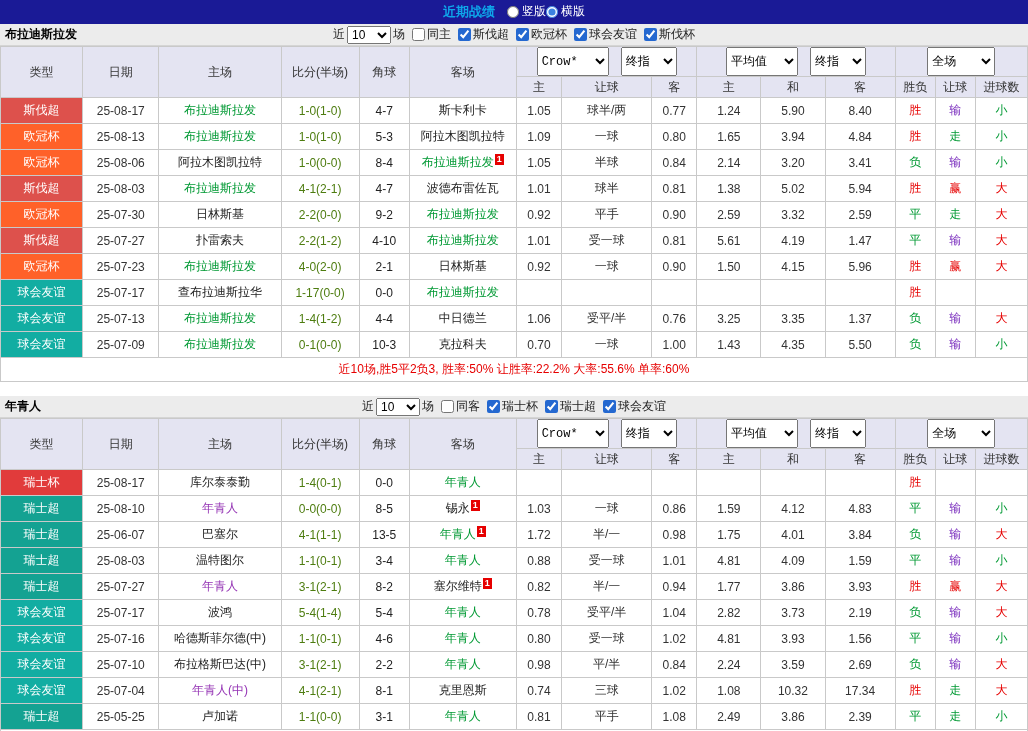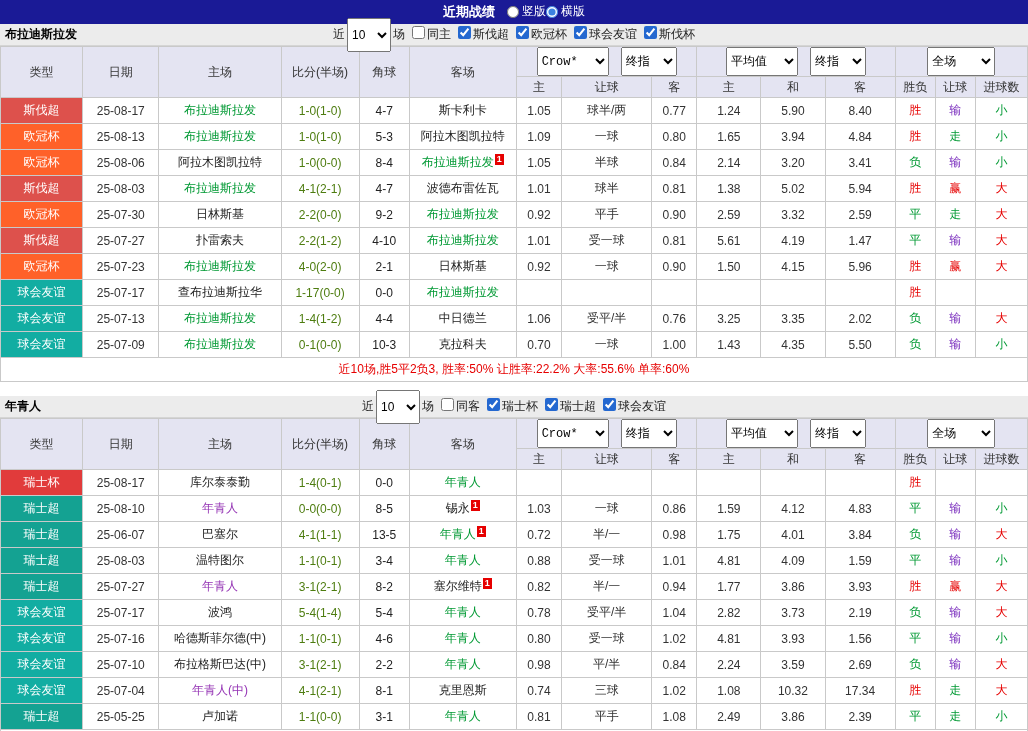--- a/index.html
+++ b/index.html
@@ -1,28 +1,28 @@
 <!DOCTYPE html>
 <html><head>
 <meta charset="utf-8">
 <style>
   *{box-sizing:border-box;margin:0;padding:0;}
   html,body{width:1028px;}
   body{font-family:"Liberation Sans","DejaVu Sans",sans-serif;font-size:12px;color:#222;background:#fff;}
   .topbar{height:24px;background:#1a1a96;display:flex;align-items:center;justify-content:center;gap:12px;color:#fff;}
-  .topbar .title{color:#ffffff;font-weight:bold;font-size:13px;}
+  .topbar .title{color:#0ea5e9;font-weight:bold;font-size:13px;}
   .radio-label{display:inline-flex;align-items:center;gap:3px;cursor:pointer;}
   .radio-label input{accent-color:#3b82e0;margin:0;width:12px;height:12px;}
   .section{width:1028px;}
   .section + .section{margin-top:14px;}
   .section-bar{position:relative;height:22px;background:#ececec;display:flex;align-items:center;border-bottom:1px solid #d5d5d5;}
   .team-title{font-weight:bold;padding-left:5px;color:#000;}
   .filter-bar{position:absolute;left:50%;transform:translateX(-50%);display:flex;align-items:center;gap:2px;white-space:nowrap;}
-  .filter-bar select{font-size:12px;height:34px;}
-  .cb{display:inline-flex;margin-left:5px;cursor:pointer;}
+  .filter-bar select{font-size:12px;height:18px;}
+  .cb{display:inline-flex;align-items:center;margin-left:5px;cursor:pointer;}
   .cb input{accent-color:#2468d0;margin:0 2px 0 0;width:13px;height:13px;}
   table{width:1028px;border-collapse:collapse;table-layout:fixed;}
   th,td{border:1px solid #c9c9c9;text-align:center;font-weight:normal;overflow:hidden;white-space:nowrap;}
   thead th{background:#e4e4f2;color:#333;}
   tr.selects-row th{height:23px;}
   tr.selects-row select{font-size:12px;height:29px;margin:0 6px;font-family:Liberation Mono, monospace;}
   tr.sub-row th{height:21px;}
   tbody td{height:26px;background:#fff;}
   td.league{color:#fff;}
   td.date{color:#333;}
@@ -265,21 +265,21 @@
             <td class="date">25-07-13</td>
             <td class="team"><span class="team-green">布拉迪斯拉发</span></td>
             <td class="score">1-4(1-2)</td>
             <td class="corner">4-4</td>
             <td class="team"><span class="team-plain">中日德兰</span></td>
             <td class="odd">1.06</td>
             <td class="odd">受平/半</td>
             <td class="odd">0.76</td>
             <td class="odd">3.25</td>
             <td class="odd">3.35</td>
-            <td class="odd">2.02</td>
+            <td class="odd">1.37</td>
             <td class="res c-green">负</td>
             <td class="res c-purple">输</td>
             <td class="res c-red">大</td>
           </tr>
           <tr>
             <td class="league" style="background: rgb(18, 173, 162);">球会友谊</td>
             <td class="date">25-07-09</td>
             <td class="team"><span class="team-green">布拉迪斯拉发</span></td>
             <td class="score">0-1(0-0)</td>
             <td class="corner">10-3</td>
@@ -402,21 +402,21 @@
             <td class="res c-purple">输</td>
             <td class="res c-green">小</td>
           </tr>
           <tr>
             <td class="league" style="background: rgb(20, 162, 146);">瑞士超</td>
             <td class="date">25-06-07</td>
             <td class="team"><span class="team-plain">巴塞尔</span></td>
             <td class="score">4-1(1-1)</td>
             <td class="corner">13-5</td>
             <td class="team"><span class="team-green">年青人</span><span class="rc-badge">1</span></td>
-            <td class="odd">0.72</td>
+            <td class="odd">1.72</td>
             <td class="odd">半/一</td>
             <td class="odd">0.98</td>
             <td class="odd">1.75</td>
             <td class="odd">4.01</td>
             <td class="odd">3.84</td>
             <td class="res c-green">负</td>
             <td class="res c-purple">输</td>
             <td class="res c-red">大</td>
           </tr>
           <tr>

